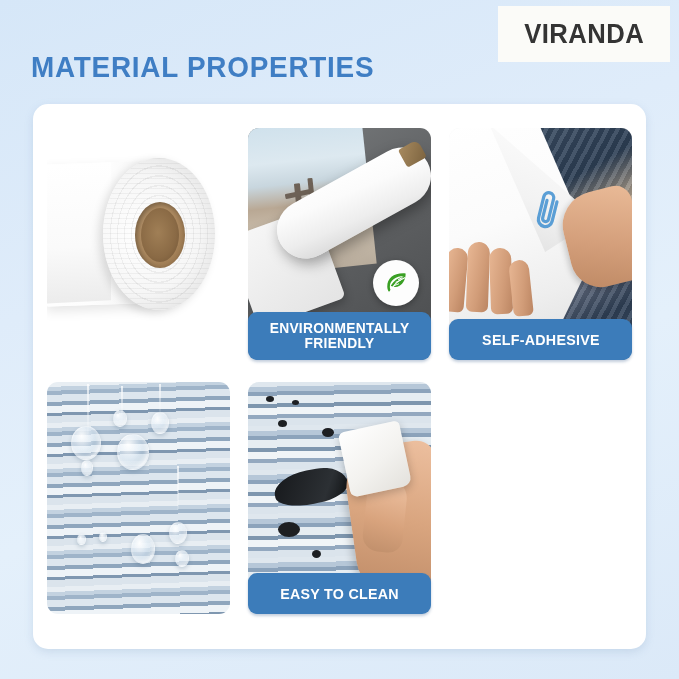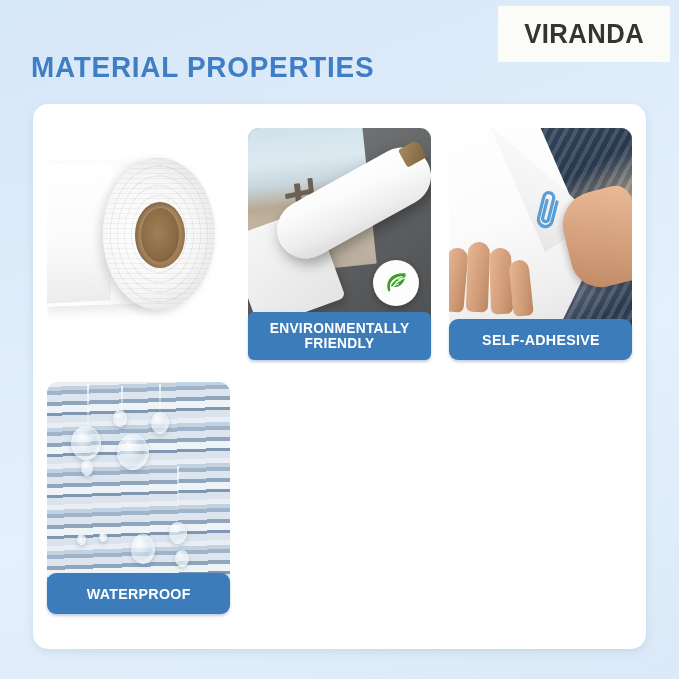--- a/index.html
+++ b/index.html
@@ -54,21 +54,21 @@
     background:#3c7cba; border-radius:9px;
     display:flex; align-items:center; justify-content:center;
     text-align:center; padding:5px 6px;
     box-shadow:0 2px 3px rgba(40,80,130,.28);
   }
   .card-label span {
     color:#fff; font-weight:bold; font-size:15px; line-height:1.06;
     letter-spacing:.3px; transform:scaleX(.95);
     white-space:pre-line;
   }
-  .card-label.two-line { min-height:48px;border-radius:6px; }
+  .card-label.two-line { min-height:48px; }
   .card-label.two-line span { font-size:14.5px; }
 
   
   .ph-roll { background:#ffffff; }
   .roll-sheet {
     position:absolute; left:-4px; top:34px; width:150px; height:142px;
     background:linear-gradient(100deg,#ffffff 0%,#fdfdfd 40%,#f1f1f1 75%,#e4e4e4 100%);
     border-radius:4px 40px 40px 4px/4px 70px 70px 4px;
     box-shadow:0 5px 12px rgba(0,0,0,.10);
     transform:rotate(-2deg);
@@ -373,20 +373,34 @@
       <div class="drop" style="left:70px;top:52px;width:32px;height:36px;"></div>
       <div class="drop" style="left:104px;top:30px;width:18px;height:22px;"></div>
       <div class="drop" style="left:34px;top:78px;width:12px;height:16px;"></div>
       <div class="trail" style="left:130px;top:84px;height:44px;"></div>
       <div class="drop" style="left:122px;top:140px;width:18px;height:22px;"></div>
       <div class="drop" style="left:84px;top:152px;width:24px;height:30px;"></div>
       <div class="drop" style="left:30px;top:152px;width:9px;height:11px;"></div>
       <div class="drop" style="left:52px;top:150px;width:8px;height:10px;"></div>
       <div class="drop" style="left:128px;top:168px;width:14px;height:17px;"></div>
     </div>
+  </div>
+
+  <div class="card">
+    <div class="card-photo ph-clean">
+      <div class="smudge" style="left:18px;top:14px;width:8px;height:6px;"></div>
+      <div class="smudge" style="left:44px;top:18px;width:7px;height:5px;"></div>
+      <div class="smudge" style="left:30px;top:38px;width:9px;height:7px;"></div>
+      <div class="smudge" style="left:74px;top:46px;width:12px;height:9px;"></div>
+      <div class="smudge-big"></div>
+      <div class="smudge" style="left:30px;top:140px;width:22px;height:15px;"></div>
+      <div class="smudge" style="left:64px;top:168px;width:9px;height:8px;"></div>
+      <div class="clean-hand"></div>
+      <div class="thumb"></div>
+      <div class="wipe"></div>
+    </div>
     <div class="card-label">
-      <span>WATERPROOF</span>
+      <span>EASY TO CLEAN</span>
     </div>
   </div>
 
 
-
 </div>
 
 </body></html>

